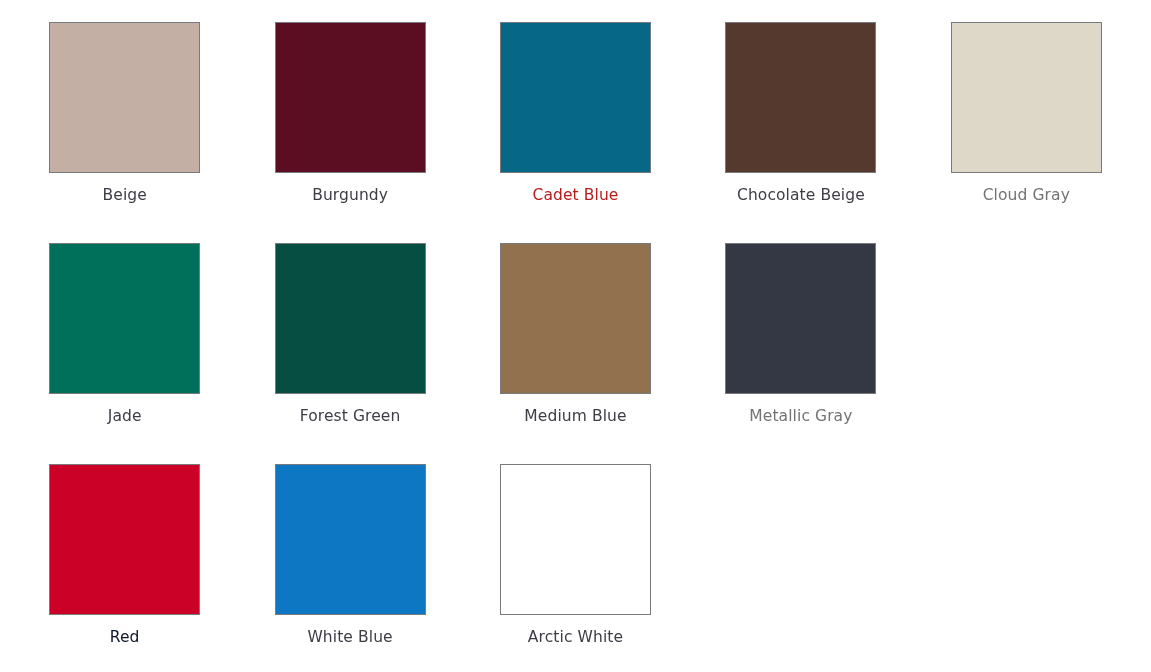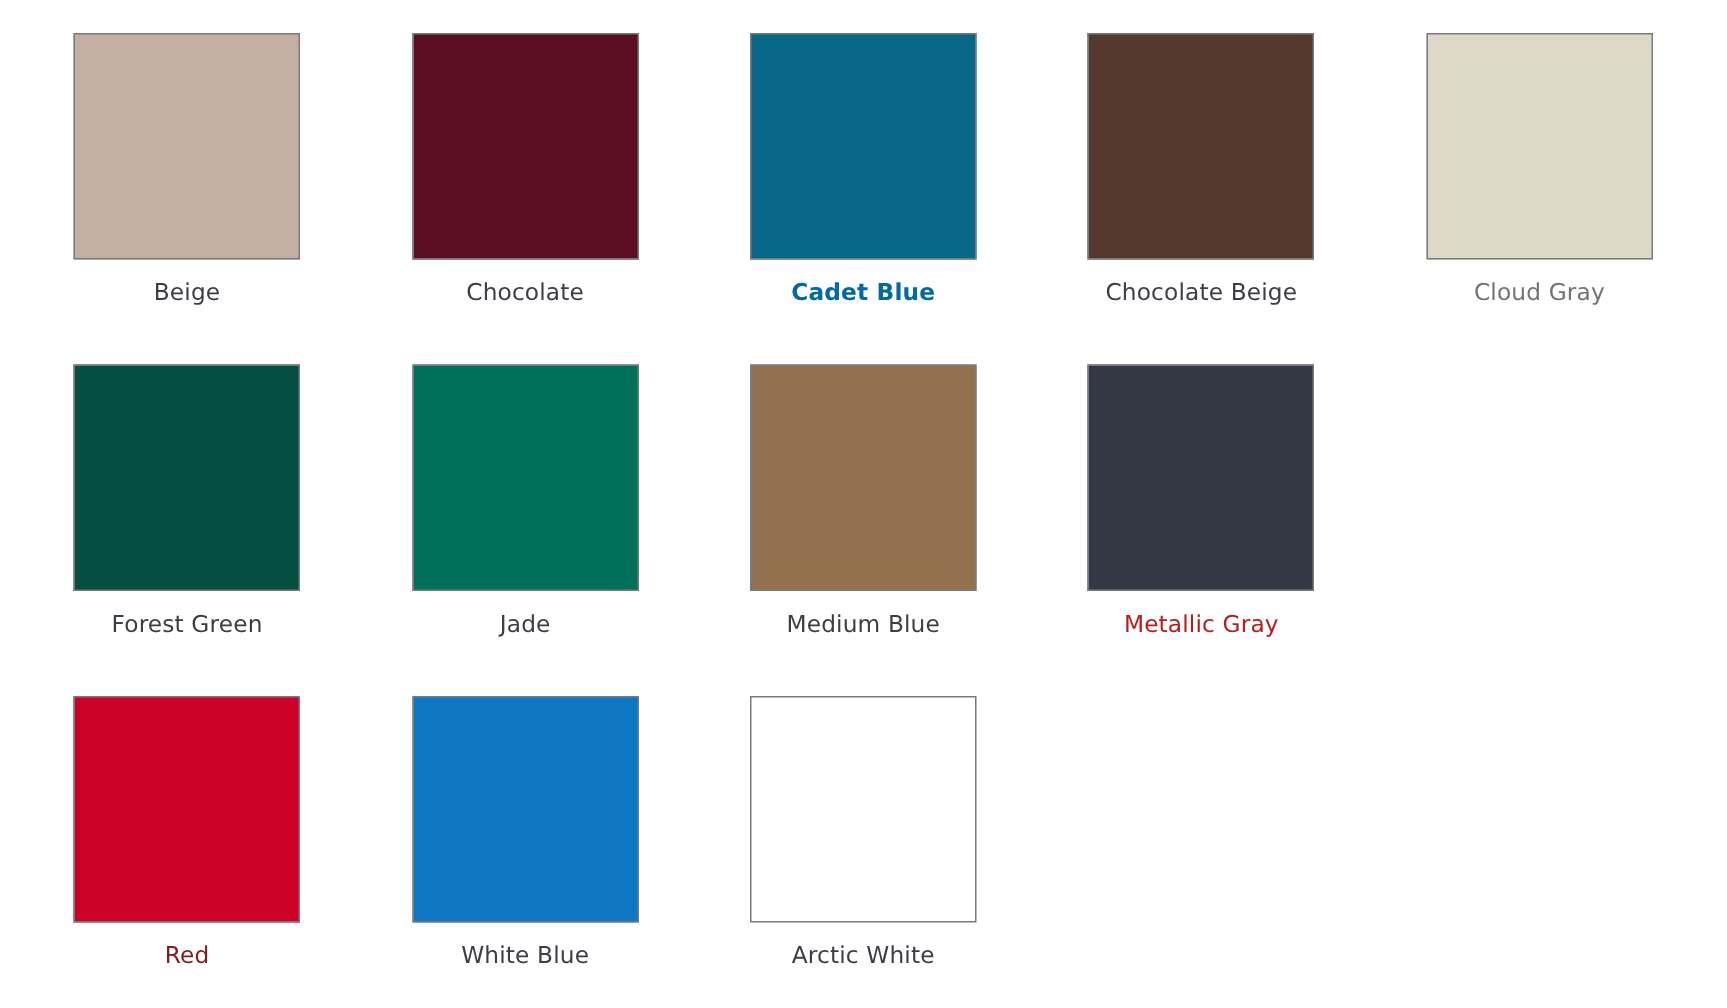--- a/index.html
+++ b/index.html
@@ -58,54 +58,54 @@
 </head>
 <body style="background: rgb(255, 255, 255);">
 
 <div id="swatch-grid">
     <div class="swatch-cell">
       <div class="swatch-chip" style="background-color: rgb(195, 175, 163); border-color: rgb(120, 122, 125);"></div>
       <div class="swatch-label" style="color: rgb(61, 61, 70);">Beige</div>
     </div>
     <div class="swatch-cell">
       <div class="swatch-chip" style="background-color: rgb(91, 14, 34); border-color: rgb(120, 122, 125);"></div>
-      <div class="swatch-label" style="color: rgb(61, 61, 70);">Chocolate</div>
+      <div class="swatch-label" style="color: rgb(61, 61, 70);">Burgundy</div>
     </div>
     <div class="swatch-cell">
       <div class="swatch-chip" style="background-color: rgb(6, 104, 134); border-color: rgb(120, 122, 125);"></div>
-      <div class="swatch-label" style="color: #0369a1; font-weight: bold;">Cadet Blue</div>
+      <div class="swatch-label" style="color: #b91c1c;">Cadet Blue</div>
     </div>
     <div class="swatch-cell">
       <div class="swatch-chip" style="background-color: rgb(85, 57, 47); border-color: rgb(120, 122, 125);"></div>
       <div class="swatch-label" style="color: rgb(61, 61, 70);">Chocolate Beige</div>
     </div>
     <div class="swatch-cell">
       <div class="swatch-chip" style="background-color: rgb(221, 216, 199); border-color: rgb(120, 122, 125);"></div>
       <div class="swatch-label" style="color: #737373;">Cloud Gray</div>
     </div>
     <div class="swatch-cell">
+      <div class="swatch-chip" style="background-color: rgb(0, 112, 90); border-color: rgb(120, 122, 125);"></div>
+      <div class="swatch-label" style="color: rgb(61, 61, 70);">Jade</div>
+    </div>
+    <div class="swatch-cell">
       <div class="swatch-chip" style="background-color: rgb(7, 78, 66); border-color: rgb(120, 122, 125);"></div>
       <div class="swatch-label" style="color: rgb(61, 61, 70);">Forest Green</div>
-    </div>
-    <div class="swatch-cell">
-      <div class="swatch-chip" style="background-color: rgb(0, 112, 90); border-color: rgb(120, 122, 125);"></div>
-      <div class="swatch-label" style="color: rgb(61, 61, 70);">Jade</div>
     </div>
     <div class="swatch-cell">
       <div class="swatch-chip" style="background-color: rgb(146, 113, 79); border-color: rgb(120, 122, 125);"></div>
       <div class="swatch-label" style="color: rgb(61, 61, 70);">Medium Blue</div>
     </div>
     <div class="swatch-cell">
       <div class="swatch-chip" style="background-color: rgb(51, 56, 68); border-color: rgb(120, 122, 125);"></div>
-      <div class="swatch-label" style="color: #b91c1c;">Metallic Gray</div>
+      <div class="swatch-label" style="color: #737373;">Metallic Gray</div>
     </div>
     <div class="swatch-cell is-empty"></div>
     <div class="swatch-cell">
       <div class="swatch-chip" style="background-color: rgb(204, 1, 39); border-color: rgb(120, 122, 125);"></div>
-      <div class="swatch-label" style="color: #7f1d1d;">Red</div>
+      <div class="swatch-label" style="color: #0f172a;">Red</div>
     </div>
     <div class="swatch-cell">
       <div class="swatch-chip" style="background-color: rgb(13, 119, 196); border-color: rgb(120, 122, 125);"></div>
       <div class="swatch-label" style="color: rgb(61, 61, 70);">White Blue</div>
     </div>
     <div class="swatch-cell">
       <div class="swatch-chip" style="background-color: rgb(255, 255, 255); border-color: rgb(120, 122, 125);"></div>
       <div class="swatch-label" style="color: rgb(61, 61, 70); text-align: center;">Arctic White</div>
     </div>
     <div class="swatch-cell is-empty"></div>

